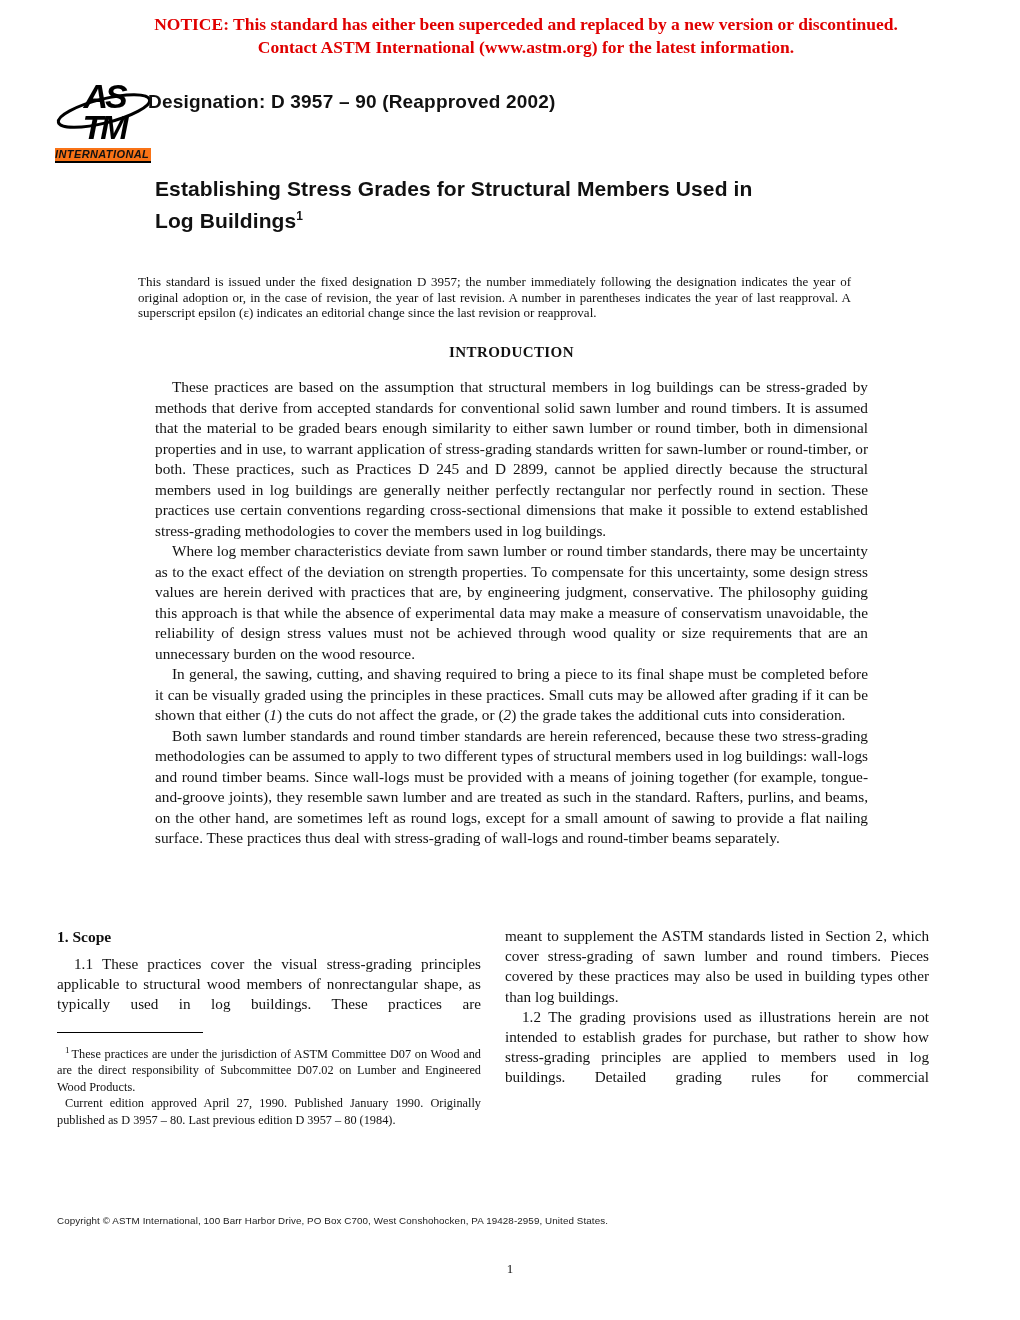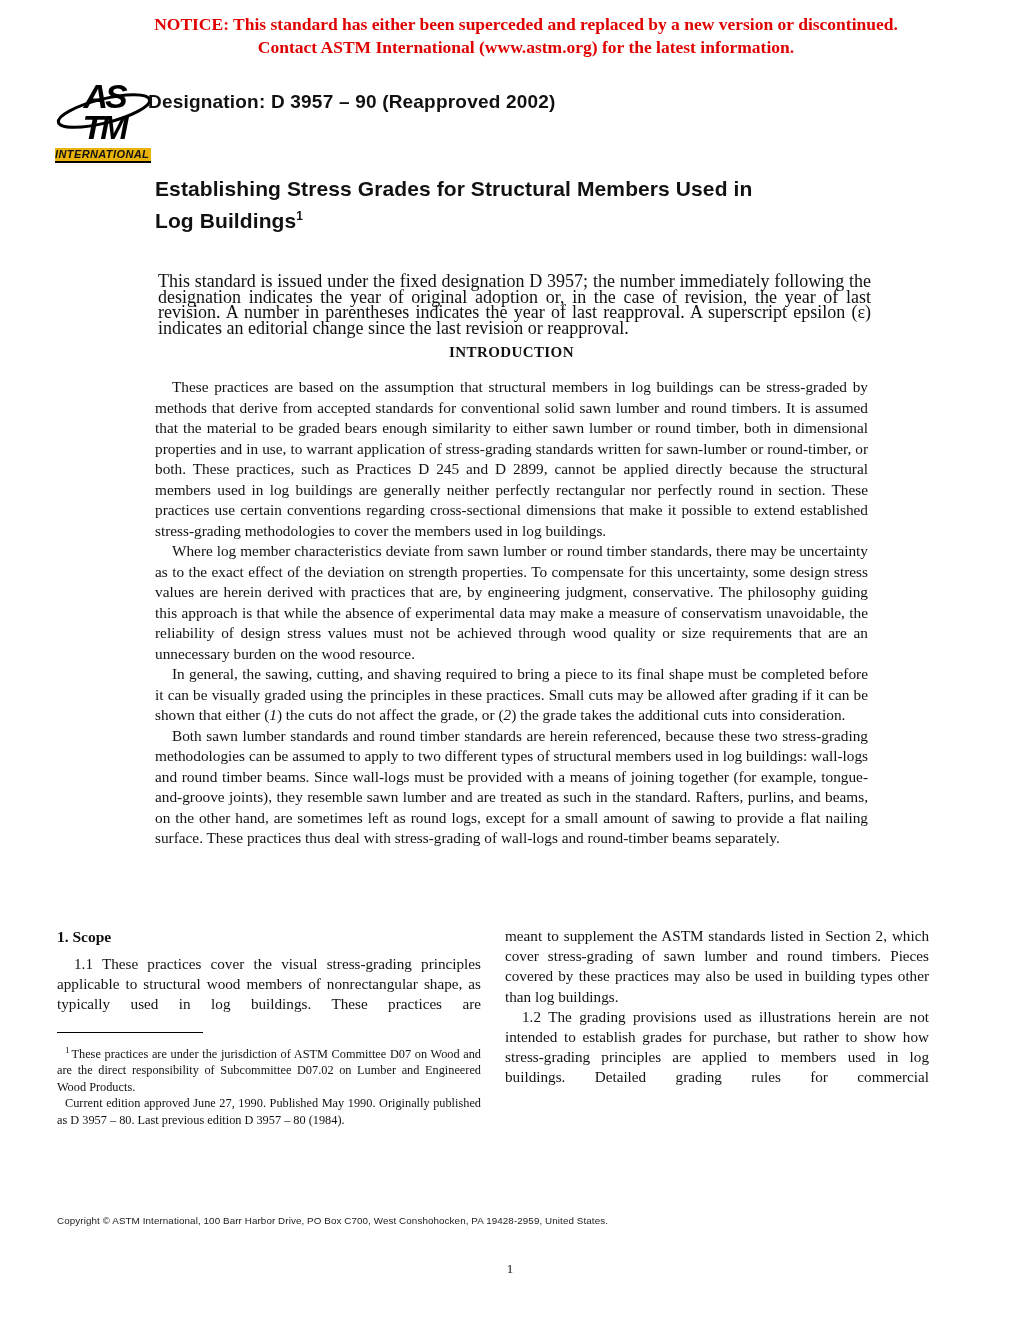--- a/index.html
+++ b/index.html
@@ -11,42 +11,42 @@
 
   .notice{
     position:absolute;top:13px;left:16px;width:1020px;text-align:center;
     font-family:"Liberation Serif",serif;font-weight:bold;font-size:17.5px;
     line-height:22.5px;color:var(--notice_red,#e00000);
   }
 
   .logo{position:absolute;left:54px;top:77px;width:102px;height:88px;}
   .logo svg{display:block;}
   .logo-sub{
-    position:absolute;left:1px;bottom:2px;background:#eab308;
+    position:absolute;left:1px;bottom:2px;background:#f97316;
     font-family:"Liberation Sans",sans-serif;font-weight:bold;font-style:italic;
     font-size:11px;letter-spacing:0.4px;border-bottom:2px solid #000;
     padding:0 2px 1px 0;
   }
 
   .designation{
     position:absolute;left:148px;top:91px;
     font-family:"Liberation Sans",sans-serif;font-weight:bold;font-size:19px;
     letter-spacing:0.2px;
   }
 
   .title{
     position:absolute;left:155px;top:176px;margin:0;
     font-family:"Liberation Sans",sans-serif;font-weight:bold;
     font-size:21px;line-height:26.5px;letter-spacing:0.1px;
   }
   .title sup{font-size:12px;}
 
   .issuing{
-    position:absolute;left:158px;top:274px;width:713px;margin:0;
-    font-size:18px;line-height:15.7px;text-align:justify;
+    position:absolute;left:138px;top:274px;width:713px;margin:0;
+    font-size:13px;line-height:15.7px;text-align:justify;
   }
 
   .intro{position:absolute;left:155px;top:340px;width:713px;}
   .intro h2{
     text-align:center;font-size:15px;font-weight:bold;margin:4px 0 16px 0;
     letter-spacing:0.4px;
   }
   .intro p{margin:0;text-align:justify;text-indent:17px;font-size:15.3px;line-height:20.5px;}
 
   .columns{position:absolute;left:57px;top:926px;width:875px;display:flex;gap:24px;}
@@ -110,21 +110,21 @@
     <p>Both sawn lumber standards and round timber standards are herein referenced, because these two stress-grading methodologies can be assumed to apply to two different types of structural members used in log buildings: wall-logs and round timber beams. Since wall-logs must be provided with a means of joining together (for example, tongue-and-groove joints), they resemble sawn lumber and are treated as such in the standard. Rafters, purlins, and beams, on the other hand, are sometimes left as round logs, except for a small amount of sawing to provide a flat nailing surface. These practices thus deal with stress-grading of wall-logs and round-timber beams separately.</p>
   </div>
 
   <div class="columns">
     <div class="col">
       <div class="scope-h">1.  Scope</div>
       <p class="body-p cont-last">1.1 These practices cover the visual stress-grading principles applicable to structural wood members of nonrectangular shape, as typically used in log buildings. These practices are</p>
       <div class="footnotes">
         <div class="fn-rule"></div>
         <p class="fn"><sup>1</sup><span>These practices are under the jurisdiction of ASTM Committee D07 on Wood and are the direct responsibility of Subcommittee D07.02 on Lumber and Engineered Wood Products.</span></p>
-        <p class="fn">Current edition approved June 27, 1990. Published May 1990. Originally published as D 3957 – 80. Last previous edition D 3957 – 80 (1984).</p>
+        <p class="fn">Current edition approved April 27, 1990. Published January 1990. Originally published as D 3957 – 80. Last previous edition D 3957 – 80 (1984).</p>
       </div>
     </div>
     <div class="col">
       <p class="body-p no-indent">meant to supplement the ASTM standards listed in Section 2, which cover stress-grading of sawn lumber and round timbers. Pieces covered by these practices may also be used in building types other than log buildings.</p>
       <p class="body-p cont-last">1.2 The grading provisions used as illustrations herein are not intended to establish grades for purchase, but rather to show how stress-grading principles are applied to members used in log buildings. Detailed grading rules for commercial</p>
     </div>
   </div>
 
   <div class="copyright">Copyright © ASTM International, 100 Barr Harbor Drive, PO Box C700, West Conshohocken, PA 19428-2959, United States.</div>
   <div class="page-num">1</div>

